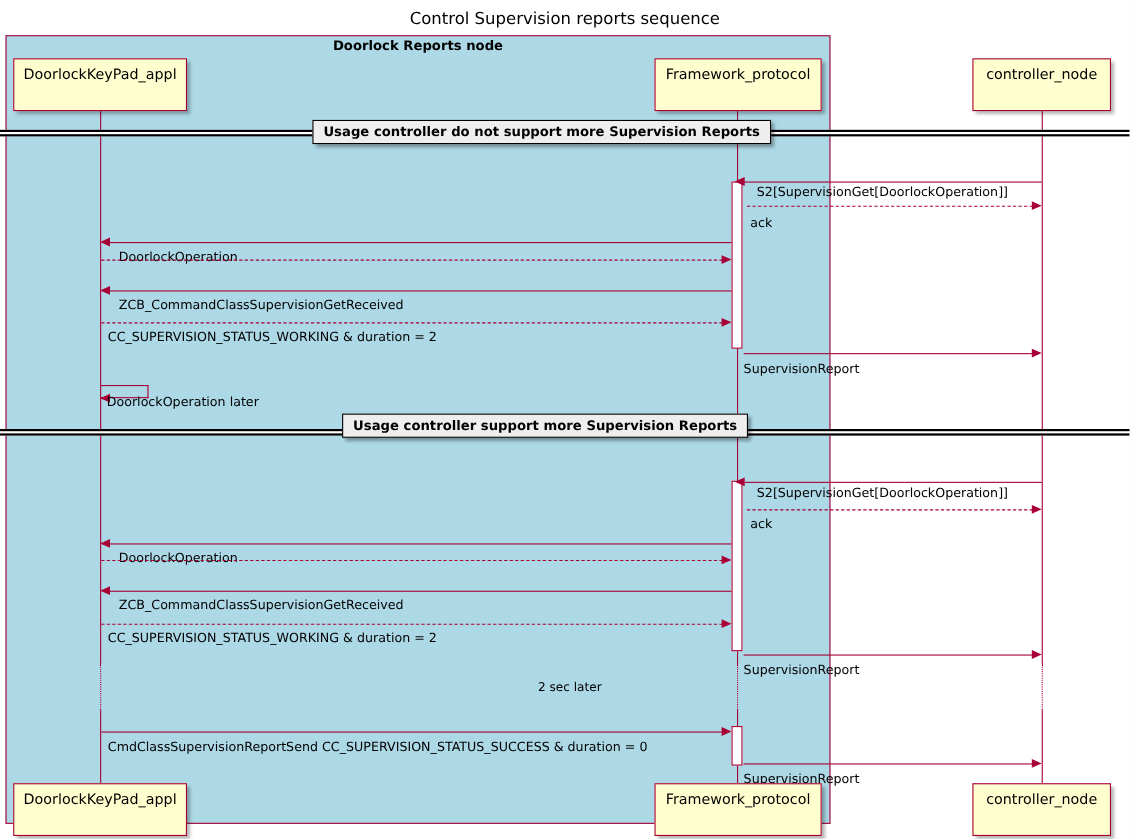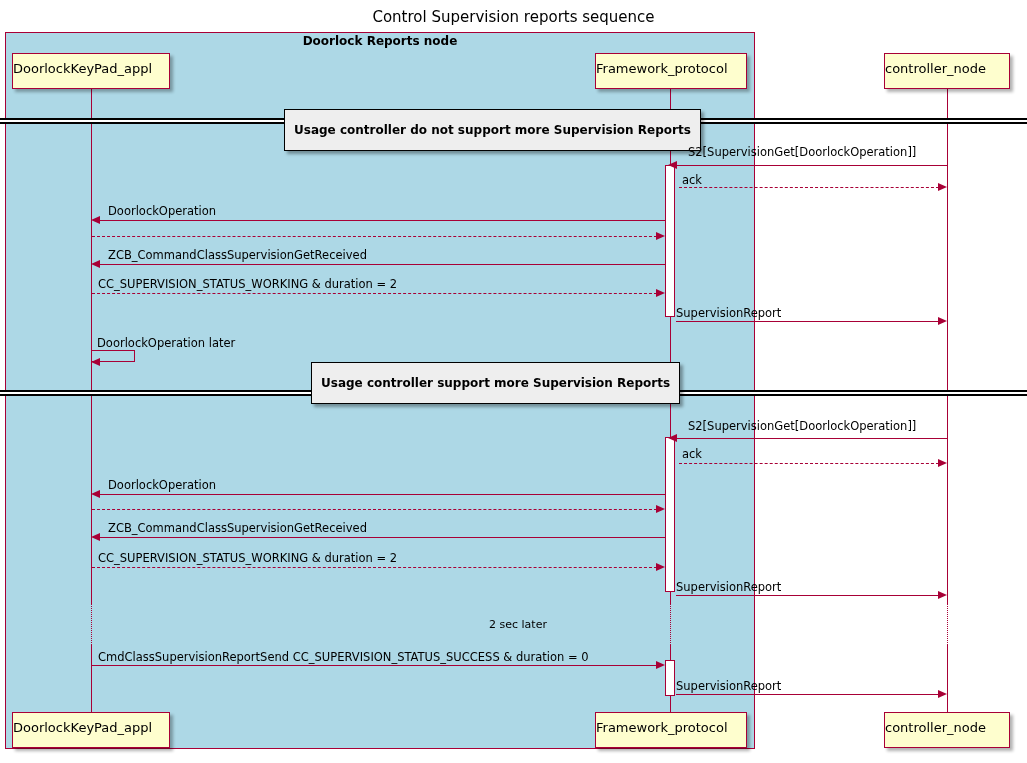--- a/index.html
+++ b/index.html
@@ -15,47 +15,47 @@
              background:#ADD8E6;border:1px solid #A80036;box-sizing:border-box;}
   #group-title{left:5px;top:34px;width:750px;text-align:center;
                font-size:12px;font-weight:bold;color:#000;}
 
   
   .lifeline{width:1px;background:#A80036;}
   .lifeline-dotted{width:0;border-left:1px dotted #A80036;}
 
   
   .participant{background:#FEFECE;border:1.5px solid #A80036;
-               box-sizing:border-box;height:36px;line-height:30px;
-               text-align:left;font-size:13px;color:#000;
+               box-sizing:border-box;height:48px;line-height:30px;
+               text-align:center;font-size:13px;color:#000;
                box-shadow:3px 3px 3px rgba(0,0,0,.30);}
 
   
   .activation{width:10px;background:#FFFFFF;border:1px solid #A80036;
               box-sizing:border-box;}
 
   
   .arrow-line{height:0;border-top:1px solid #A80036;}
   .arrow-line.dashed{border-top:1px dashed #A80036;}
   .arrow-head{width:0;height:0;border-top:4px solid transparent;
               border-bottom:4px solid transparent;}
   .arrow-head.right{border-left:9px solid #A80036;}
   .arrow-head.left{border-right:9px solid #A80036;}
-  .msg-label{font-size:11.5px;color:#000;white-space:nowrap;}
+  .msg-label{font-size:11.5px;color:#000;white-space:nowrap;margin-top:22px;}
 
   
   .self-msg{border:1px solid #A80036;border-left:none;
             box-sizing:border-box;background:transparent;}
 
   
   .divider-bar{height:6px;border-top:2px solid #000;border-bottom:2px solid #000;
                background:#FFFFFF;left:0;width:1027px;box-sizing:border-box;}
   .divider-label{background:#EEEEEE;border:1.5px solid #000;box-sizing:border-box;
                  font-size:12px;font-weight:bold;color:#000;text-align:center;
-                 padding:13px 9px;white-space:nowrap;
+                 padding:3px 9px;white-space:nowrap;
                  box-shadow:3px 3px 3px rgba(0,0,0,.35);}
 
   .note-text{font-size:11px;color:#000;white-space:nowrap;}
 </style>
 </head>
 <body>
 
 <div class="abs" id="group-box"></div>
 <div class="abs" id="group-title">Doorlock Reports node</div>
 
@@ -107,21 +107,21 @@
 
 <div class="abs arrow-line" style="left:676px;top:321px;width:263px;"></div>
 <div class="abs arrow-head right" style="left:938px;top:317px;"></div>
 <div class="abs msg-label" style="left:676px;top:306px;">SupervisionReport</div>
 
 <div class="abs self-msg" style="left:91px;top:350px;width:44px;height:12px;"></div>
 <div class="abs arrow-head left" style="left:91px;top:358px;"></div>
 <div class="abs msg-label" style="left:97px;top:336px;">DoorlockOperation later</div>
 
 <div class="abs divider-bar" style="top:390px;"></div>
-<div class="abs divider-label" style="left:311px;top:362px;">Usage controller support more Supervision Reports</div>
+<div class="abs divider-label" style="left:311px;top:376px;">Usage controller support more Supervision Reports</div>
 
 <div class="abs activation" style="left:665px;top:437px;height:155px;"></div>
 
 <div class="abs arrow-line" style="left:675px;top:438px;width:272px;"></div>
 <div class="abs arrow-head left" style="left:668px;top:434px;"></div>
 <div class="abs msg-label" style="left:688px;top:419px;">S2[SupervisionGet[DoorlockOperation]]</div>
 
 <div class="abs arrow-line dashed" style="left:679px;top:463px;width:260px;"></div>
 <div class="abs arrow-head right" style="left:938px;top:459px;"></div>
 <div class="abs msg-label" style="left:682px;top:447px;">ack</div>

